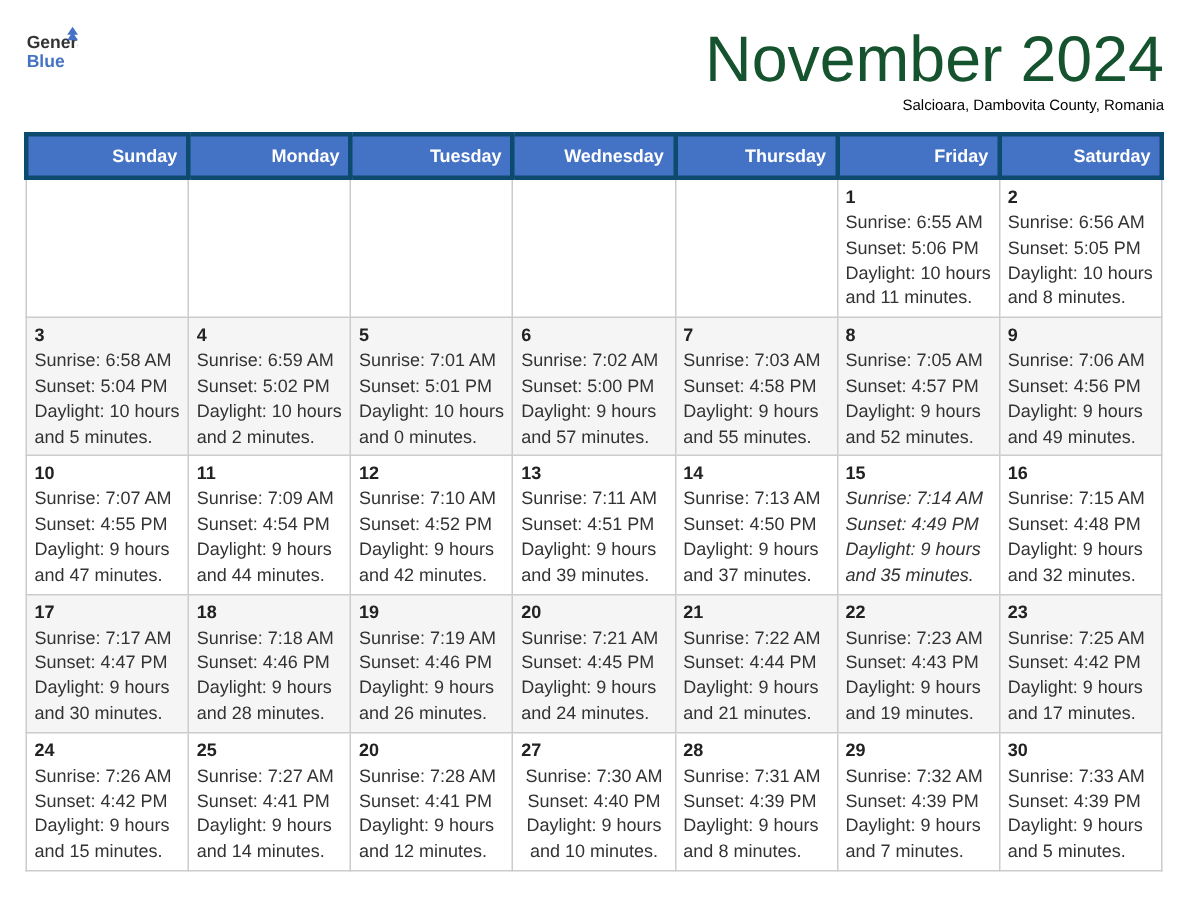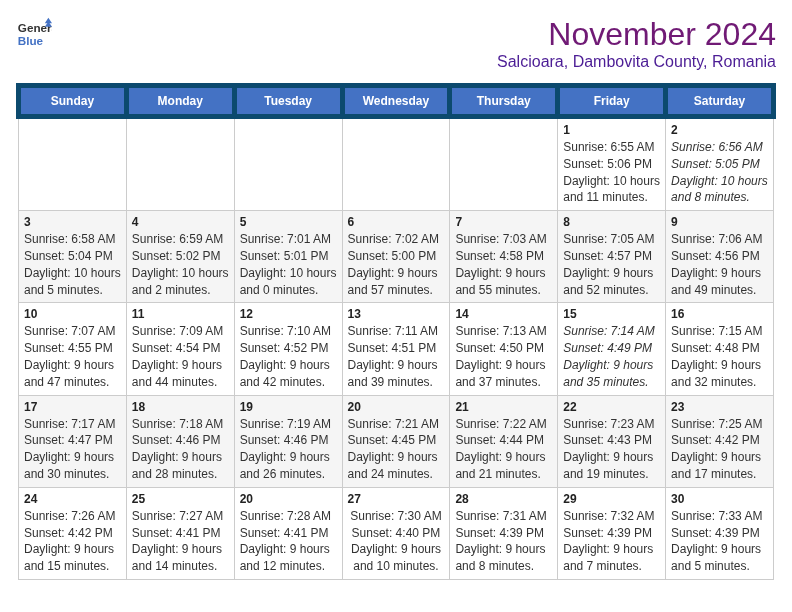--- a/index.html
+++ b/index.html
@@ -22,41 +22,41 @@
       gap: 4px;
     }
     .logo-icon {
       width: 36px;
       height: 36px;
     }
     .title-area {
       text-align: right;
     }
     .month-title {
-      font-size: 32px;
+      font-size: 43px;
       font-weight: normal;
-      color: #701a75;
+      color: #14532d;
     }
     .subtitle {
-      font-size: 16px;
-      color: #4c1d95;
+      font-size: 10px;
+      color: #000000;
     }
     table {
       width: 100%;
       border-collapse: collapse;
       font-size: 11px;
     }
     thead tr th {
       background-color: #4472c4;
       color: #fff;
-      text-align: center;
+      text-align: right;
       padding: 6px 6px;
       font-size: 12px;
       font-weight: bold;
-      border: 5px solid #0c4a6e;
+      border: 3px solid #0c4a6e;
       margin-left: 34px;
     }
     tbody tr td {
       border: 1px solid #ccc;
       vertical-align: top;
       padding: 4px 5px;
       min-height: 70px;
       height: 80px;
       width: calc(100% / 7);
       background: #fff;
@@ -120,21 +120,21 @@
         <td class="empty-cell"></td>
         <td class="empty-cell"></td>
         <td>
           <div class="day-num">1</div>
           <div class="day-info" style="white-space: pre-line;">Sunrise: 6:55 AM
 Sunset: 5:06 PM
 Daylight: 10 hours and 11 minutes.</div>
         </td>
         <td>
           <div class="day-num">2</div>
-          <div class="day-info" style="white-space: pre-line; font-style: italic;">Sunrise: 6:56 AM
+          <div class="day-info" style="white-space: pre-line;">Sunrise: 6:56 AM
 Sunset: 5:05 PM
 Daylight: 10 hours and 8 minutes.</div>
         </td>
       </tr>
       <tr>
         <td>
           <div class="day-num">3</div>
           <div class="day-info" style="white-space: pre-line;">Sunrise: 6:58 AM
 Sunset: 5:04 PM
 Daylight: 10 hours and 5 minutes.</div>

